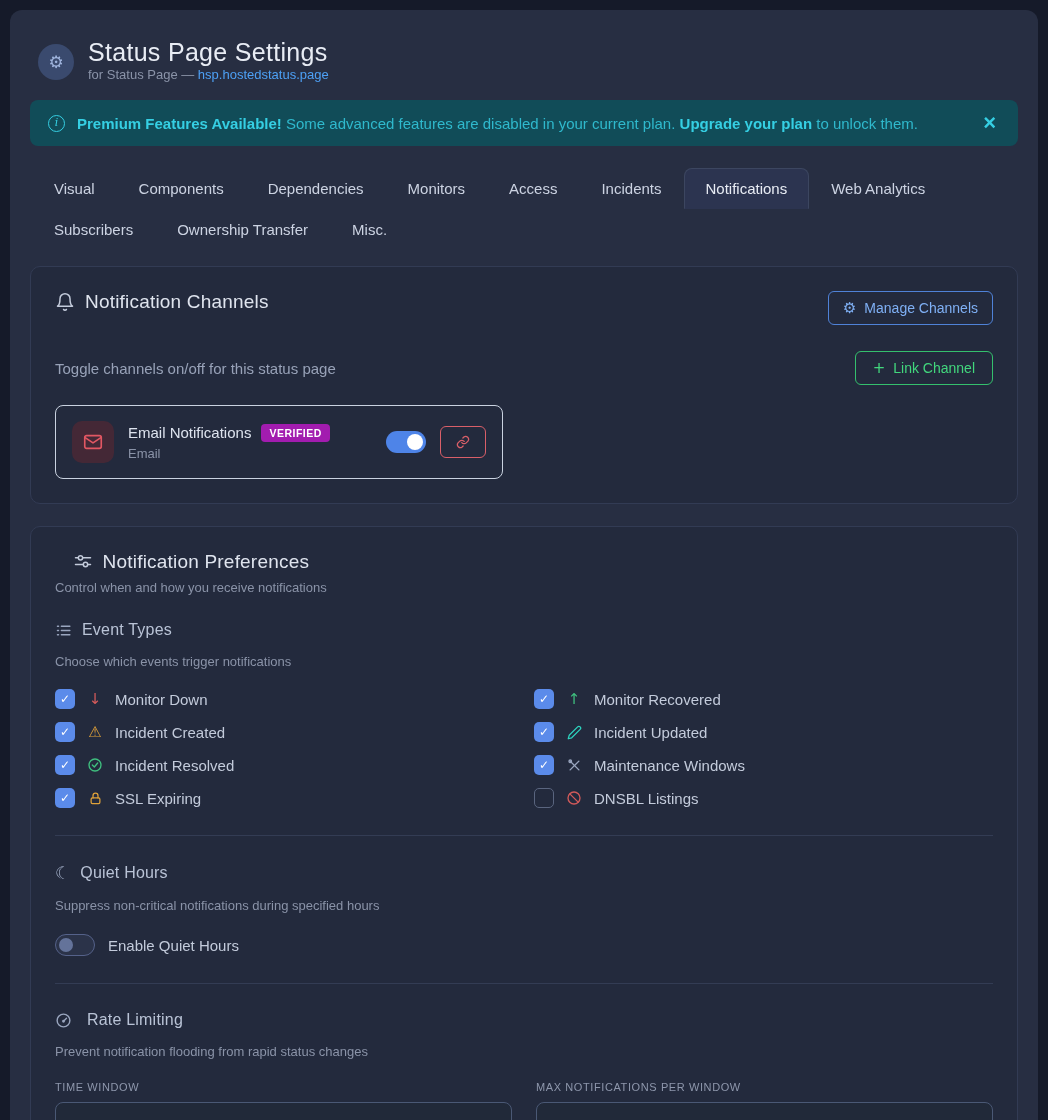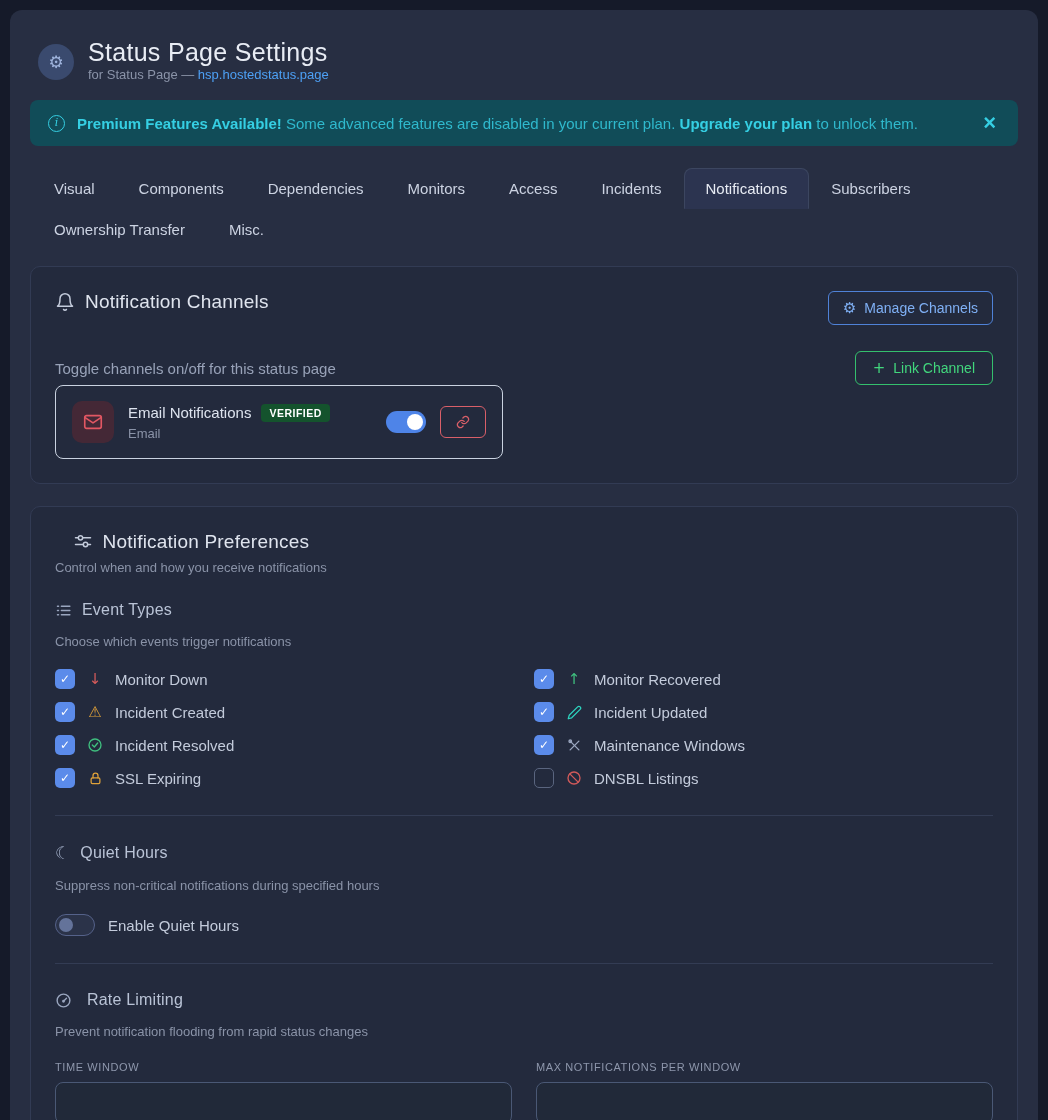--- a/index.html
+++ b/index.html
@@ -76,33 +76,33 @@
     font-size:14px; border-radius:6px; padding:8px 14px;
     background:transparent; cursor:pointer; font-family:inherit;
   }
   .btn-blue { color:#7fb0f5; border:1px solid #4f82d8; }
   .btn-green { color:#42d77d; border:1px solid #34c06d; padding:8px 17px; }
   .btn .glyph { font-family:"DejaVu Sans", sans-serif; font-size:15px; line-height:1; }
   
   .hint-row { margin-top:26px; display:flex; justify-content:space-between; align-items:center; }
   .hint { font-size:15px; color:#98a2b8; }
   .email-item {
-    width:448px;
+    margin-top:20px; width:448px;
     border:1px solid #c9d2e0; border-radius:8px;
     padding:15px 16px; display:flex; align-items:center; gap:14px;
   }
   .mail-tile {
     width:42px; height:42px; border-radius:10px; background:#442836;
     display:flex; align-items:center; justify-content:center; color:#e25763; flex:0 0 auto;
   }
   .email-meta { flex:1; }
   .email-name-row { display:flex; align-items:center; gap:10px; }
   .email-name { font-size:15px; color:#dde3ee; }
   .badge {
-    background:#14532d; color:#ffffff; font-size:10.5px; font-weight:bold;
+    background:#a21caf; color:#ffffff; font-size:10.5px; font-weight:bold;
     letter-spacing:0.5px; padding:3px 8px; border-radius:4px;
   }
   .email-type { margin-top:4px; font-size:13px; color:#8a93a8; }
   
   .toggle { width:40px; height:22px; border-radius:11px; position:relative; cursor:pointer; flex:0 0 auto; }
   .toggle.on { background:#4e84e8; }
   .toggle.on .knob {
     position:absolute; top:3px; right:3px; width:16px; height:16px;
     border-radius:50%; background:#ffffff;
   }
@@ -172,20 +172,21 @@
   </div>
 
   <div class="tabs">
     <div class="tab">Visual</div>
     <div class="tab">Components</div>
     <div class="tab">Dependencies</div>
     <div class="tab">Monitors</div>
     <div class="tab">Access</div>
     <div class="tab">Incidents</div>
     <div class="tab active">Notifications</div>
+    <div class="tab">Web Analytics</div>
     <div class="tab">Subscribers</div>
     <div class="tab">Ownership Transfer</div>
     <div class="tab">Misc.</div>
   </div>
 
   <div class="card">
     <div class="card-head">
       <div>
         <div class="card-title-row">
           <span class="ic">

